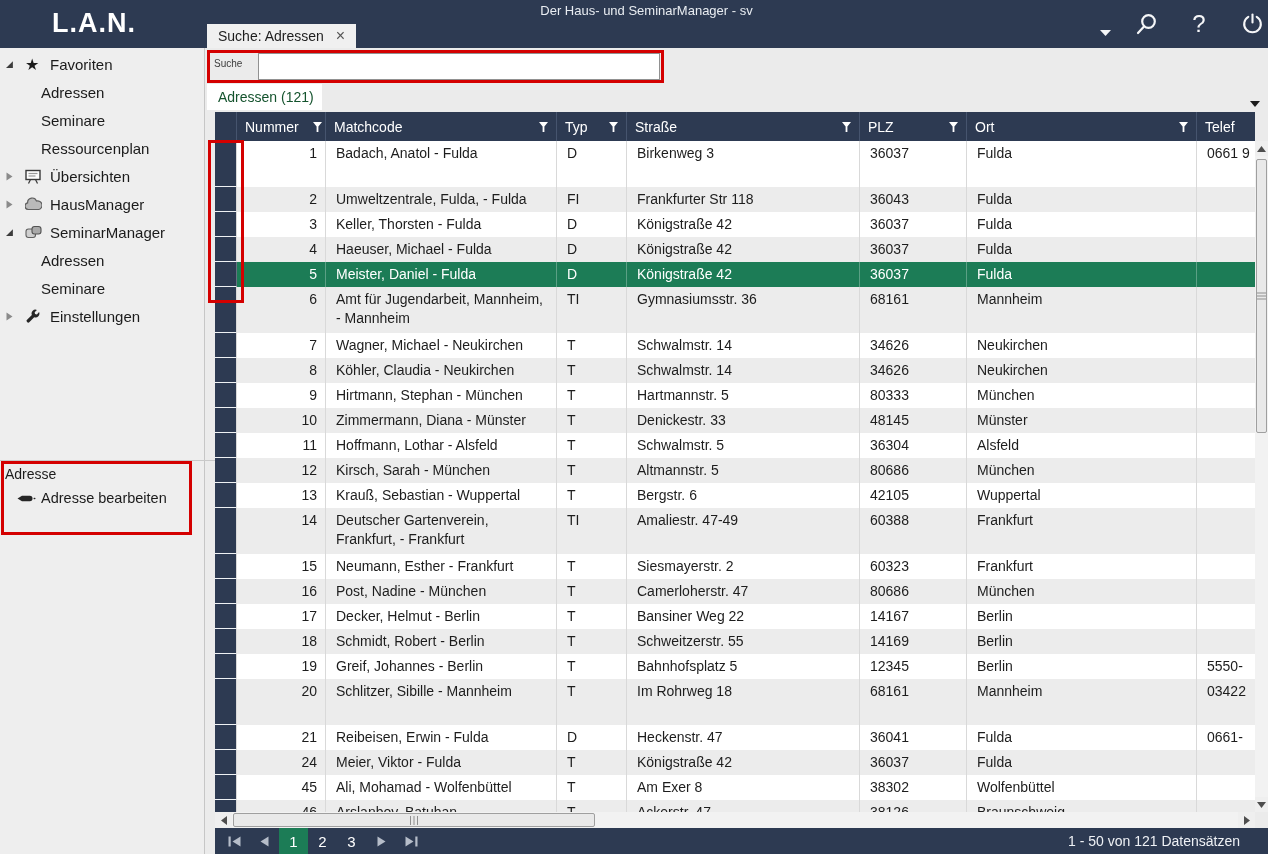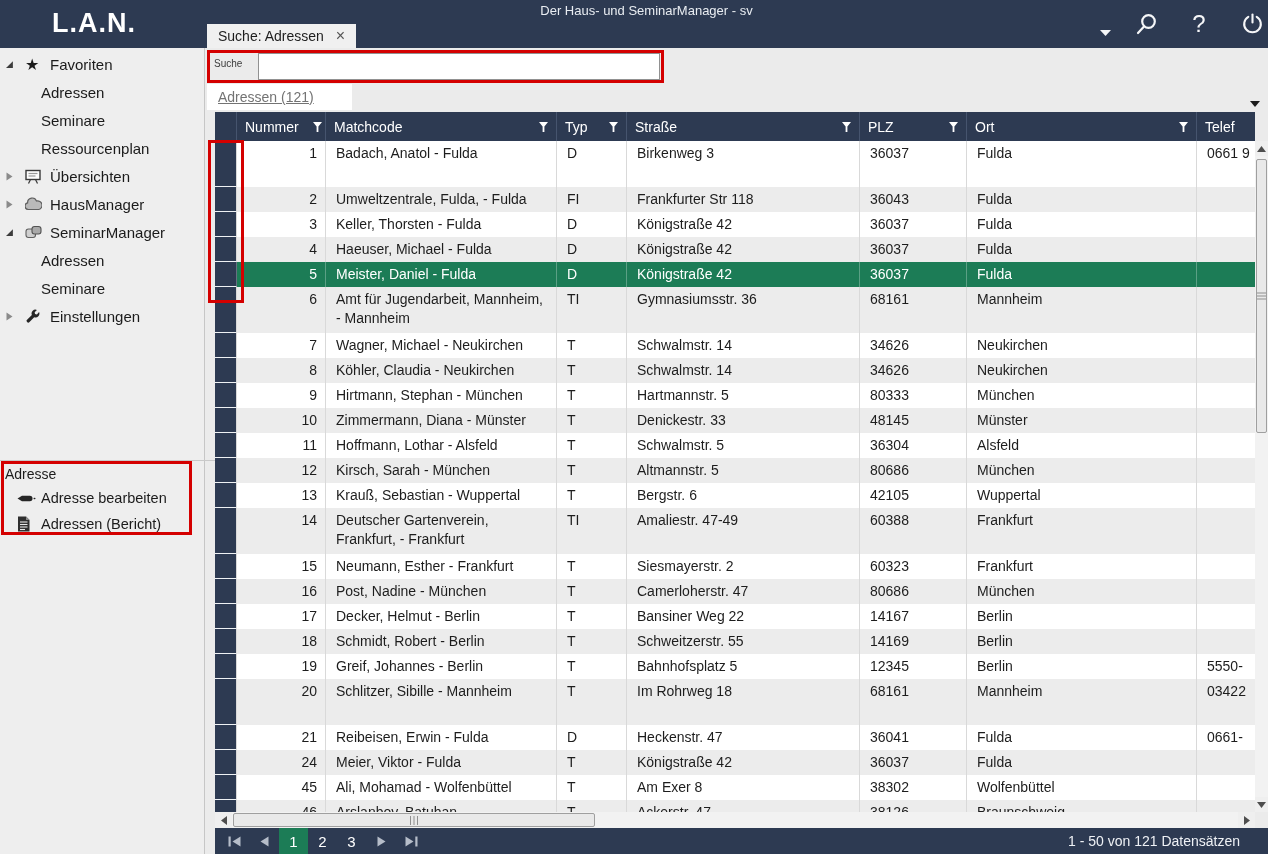--- a/index.html
+++ b/index.html
@@ -36,22 +36,22 @@
                  padding-top:3px;box-sizing:border-box;}
   .ctx-title{font-size:14px;color:#1d1d1d;padding:2px 0 3px 5px;}
   .ctx-item{height:26px;display:flex;align-items:center;font-size:14.5px;color:#1b1b1b;padding-left:17px;text-align:right;}
   .ctx-item .ctx-icon{width:24px;display:flex;align-items:center;}
 
   
   .search-label{position:absolute;left:214px;top:58px;font-size:10px;color:#3c3c3c;}
   .search-input{position:absolute;left:258px;top:53px;width:402px;height:27px;border:1px solid #919191;
                 background:#fff;font-size:14px;padding:0 6px;box-sizing:border-box;outline:none;
                 font-family:"Liberation Sans",sans-serif;}
-  .section-chip{position:absolute;left:207px;top:84px;width:145px;height:26px;background:#fff;
-                display:flex;align-items:center;padding-left:11px;font-size:14px;color:#737373;box-sizing:border-box;text-decoration:underline;}
+  .section-chip{position:absolute;left:207px;top:84px;width:115px;height:26px;background:#fff;
+                display:flex;align-items:center;padding-left:11px;font-size:14px;color:#14532d;box-sizing:border-box;}
   .section-caret{position:absolute;left:1250px;top:93px;}
 
   
   .table-header{position:absolute;left:215px;top:112px;width:1040px;height:29px;background:#2d3a52;display:flex;}
   .hcell{box-sizing:border-box;border-right:1px solid #46546e;display:flex;align-items:center;
          justify-content:space-between;padding:0 8px;color:#fff;font-size:14px;overflow:hidden;gap:14px;}
   .hc-sel{width:22px;padding:0;}
   .hc-num{width:89px;}.hc-match{width:231px;}.hc-typ{width:70px;}
   .hc-str{width:233px;}.hc-plz{width:107px;}.hc-ort{width:230px;}.hc-tel{flex:1;border-right:none;}
   .funnel{display:flex;align-items:center;}
@@ -217,35 +217,20 @@
       <div>
           <div class="ctx-item">
     <span class="ctx-icon">
               <svg width="19" height="11" viewBox="0 0 19 11">
                 <path d="M0.5 5.5 L5 2.8 h7.8 a2.7 2.7 0 0 1 0 5.4 H5 z" fill="#262626"></path>
                 <rect x="16.5" y="4.7" width="2" height="1.6" rx="0.8" fill="#262626"></rect>
               </svg>
             </span>
     <span>Adresse bearbeiten</span>
   </div>
-          <div class="ctx-item">
-    <span class="ctx-icon">
-              <svg width="13" height="16" viewBox="0 0 13 16">
-                <path d="M1 0.5 h8 l3.5 3.5 v11.5 H1 z" fill="#2e2e2e"></path>
-                <path d="M9 0.5 l3.5 3.5 H9 z" fill="#8b8b8b"></path>
-                <g stroke="#e8e8e8" stroke-width="1.1">
-                  <line x1="3" y1="6" x2="10.5" y2="6"></line>
-                  <line x1="3" y1="8.5" x2="10.5" y2="8.5"></line>
-                  <line x1="3" y1="11" x2="10.5" y2="11"></line>
-                  <line x1="3" y1="13.5" x2="8" y2="13.5"></line>
-                </g>
-              </svg>
-            </span>
-    <span>Adressen (Bericht)</span>
-  </div>
         </div>
     </div>
   </div>
 
   <div class="search-label">Suche</div>
   <input class="search-input" type="text" value="" style="">
 
   <div class="section-chip">
     <span>Adressen (121)</span>
   </div>

